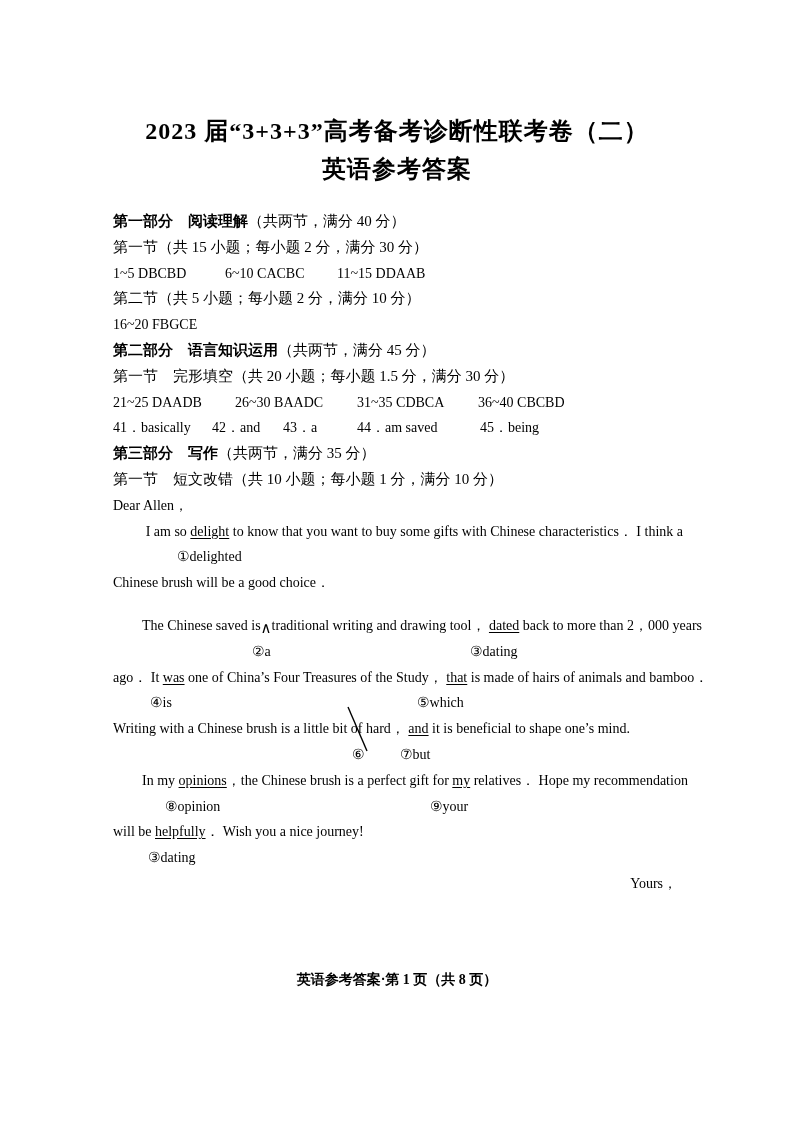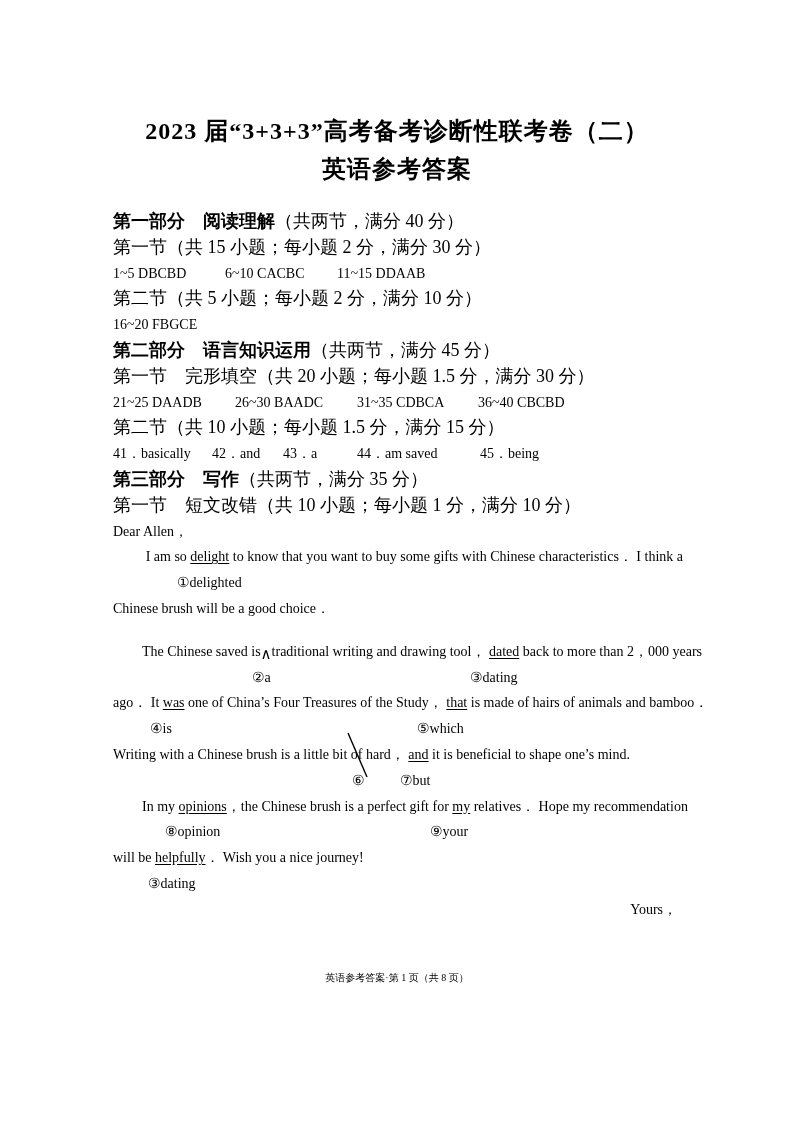--- a/index.html
+++ b/index.html
@@ -3,32 +3,32 @@
 <meta charset="utf-8">
 <style>
   html,body { margin:0; padding:0; background:#ffffff; }
   .page {
     position:relative; width:794px; height:1123px; background:#ffffff; color:#000000;
     font-family:"Liberation Serif","DejaVu Serif",serif; overflow:hidden;
   }
   .title-block { position:absolute; top:112px; left:0; width:100%; text-align:center; font-weight:bold; }
   .title-line { font-size:24px; line-height:38px; letter-spacing:1px; }
   .doc-body { position:absolute; left:113px; top:209px; width:570px; }
-  .ln { position:relative; height:25.8px; line-height:25.8px; white-space:nowrap; font-size:18px; }
+  .ln { position:relative; height:25.8px; line-height:25.8px; white-space:nowrap; font-size:15px; }
   .en { font-size:14px; }
   .b  { font-weight:bold; }
   .ind { padding-left:29px;text-align:right; }
   .pos { position:absolute; top:0; }
   .gap { height:17px; }
   .u { text-decoration:underline; text-underline-offset:2px; }
   .right { text-align:right; padding-right:6px; }
   .caret-mark { font-size:15px; vertical-align:-3px; letter-spacing:0; }
   .del-wrap { position:relative; }
   .slash-svg { position:absolute; left:-7px; top:-15px; overflow:visible; }
-  .footer-line { position:absolute; top:971px; left:0; width:100%; text-align:center; font-size:10px; }
+  .footer-line { position:absolute; top:971px; left:0; width:100%; text-align:center; font-size:14px;font-weight:bold; }
 </style>
 </head>
 <body>
 
 <div class="page">
 
   <header class="title-block">
     <div class="title-line">2023 届“3+3+3”高考备考诊断性联考卷（二）</div>
     <div class="title-line">英语参考答案</div>
   </header>
@@ -53,21 +53,20 @@
 
     <div class="ln">第一节　完形填空（共 20 小题；每小题 1.5 分，满分 30 分）</div>
 
     <div class="ln en">
       <span class="pos" style="left:0">21~25 DAADB</span>
       <span class="pos" style="left:122px">26~30 BAADC</span>
       <span class="pos" style="left:244px">31~35 CDBCA</span>
       <span class="pos" style="left:365px">36~40 CBCBD</span>
     </div>
 
-    <div class="ln">第二节（共 10 小题；每小题 1.5 分，满分 15 分）</div>
 
     <div class="ln en">
       <span class="pos" style="left:0">41．basically</span>
       <span class="pos" style="left:99px">42．and</span>
       <span class="pos" style="left:170px">43．a</span>
       <span class="pos" style="left:244px">44．am saved</span>
       <span class="pos" style="left:367px">45．being</span>
     </div>
 
 

